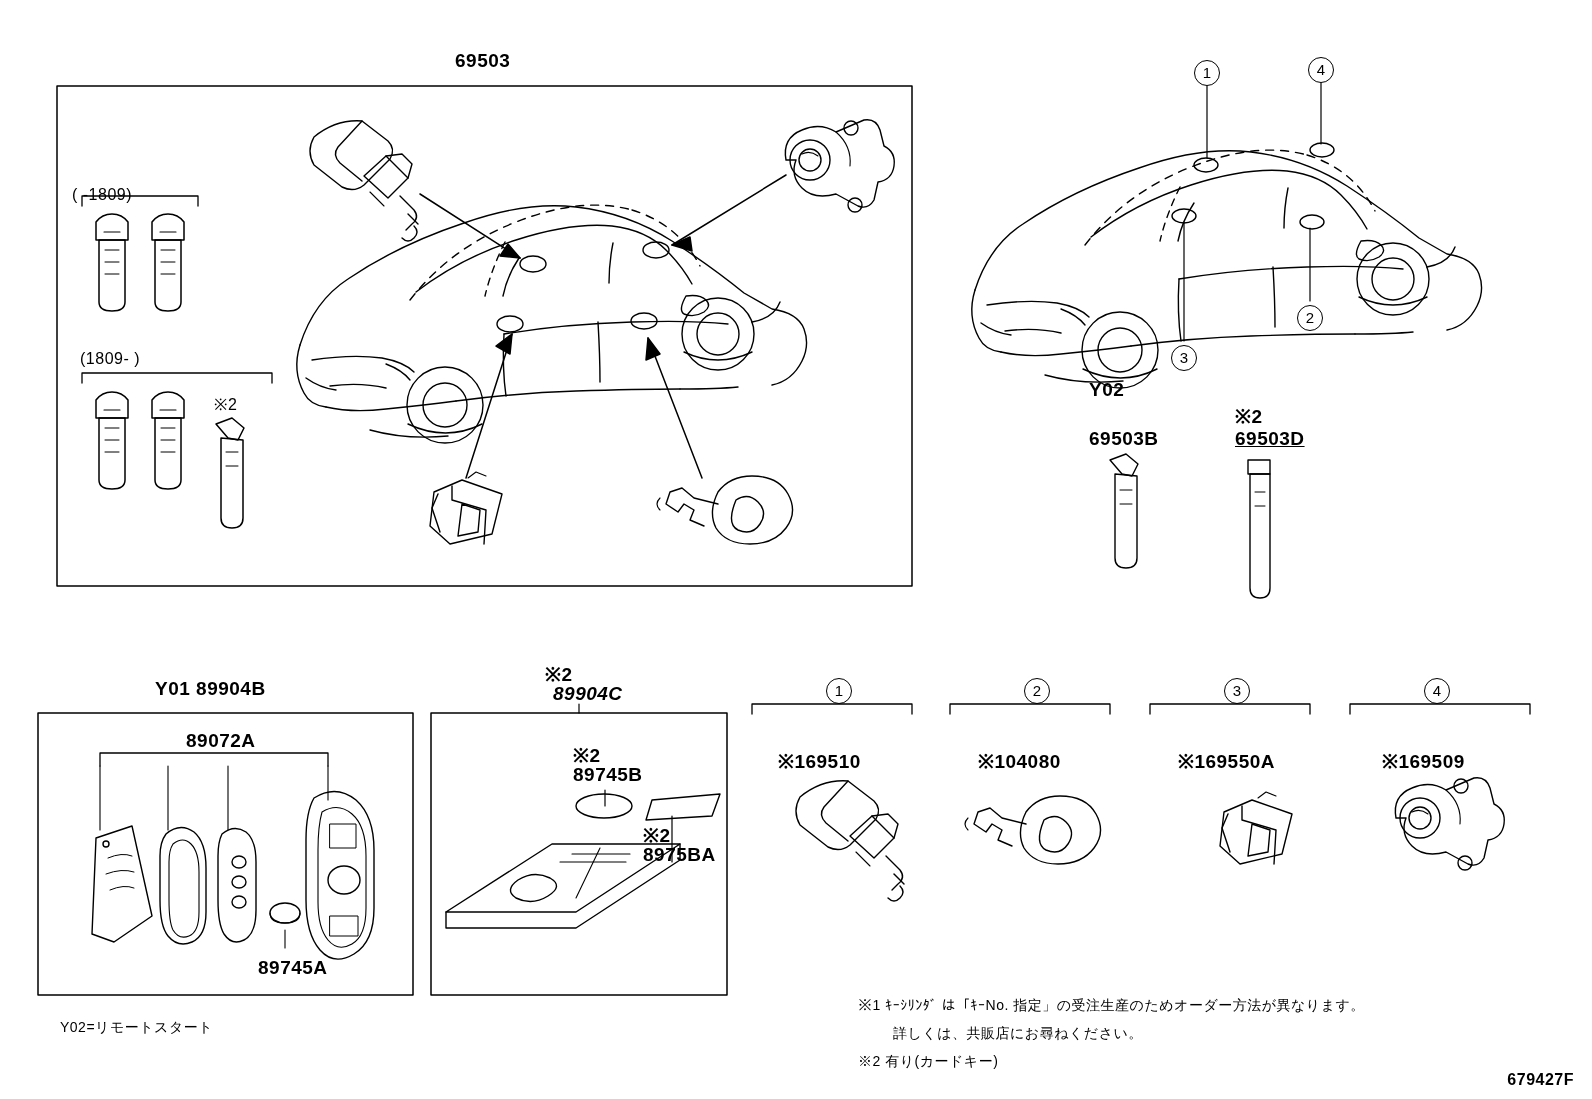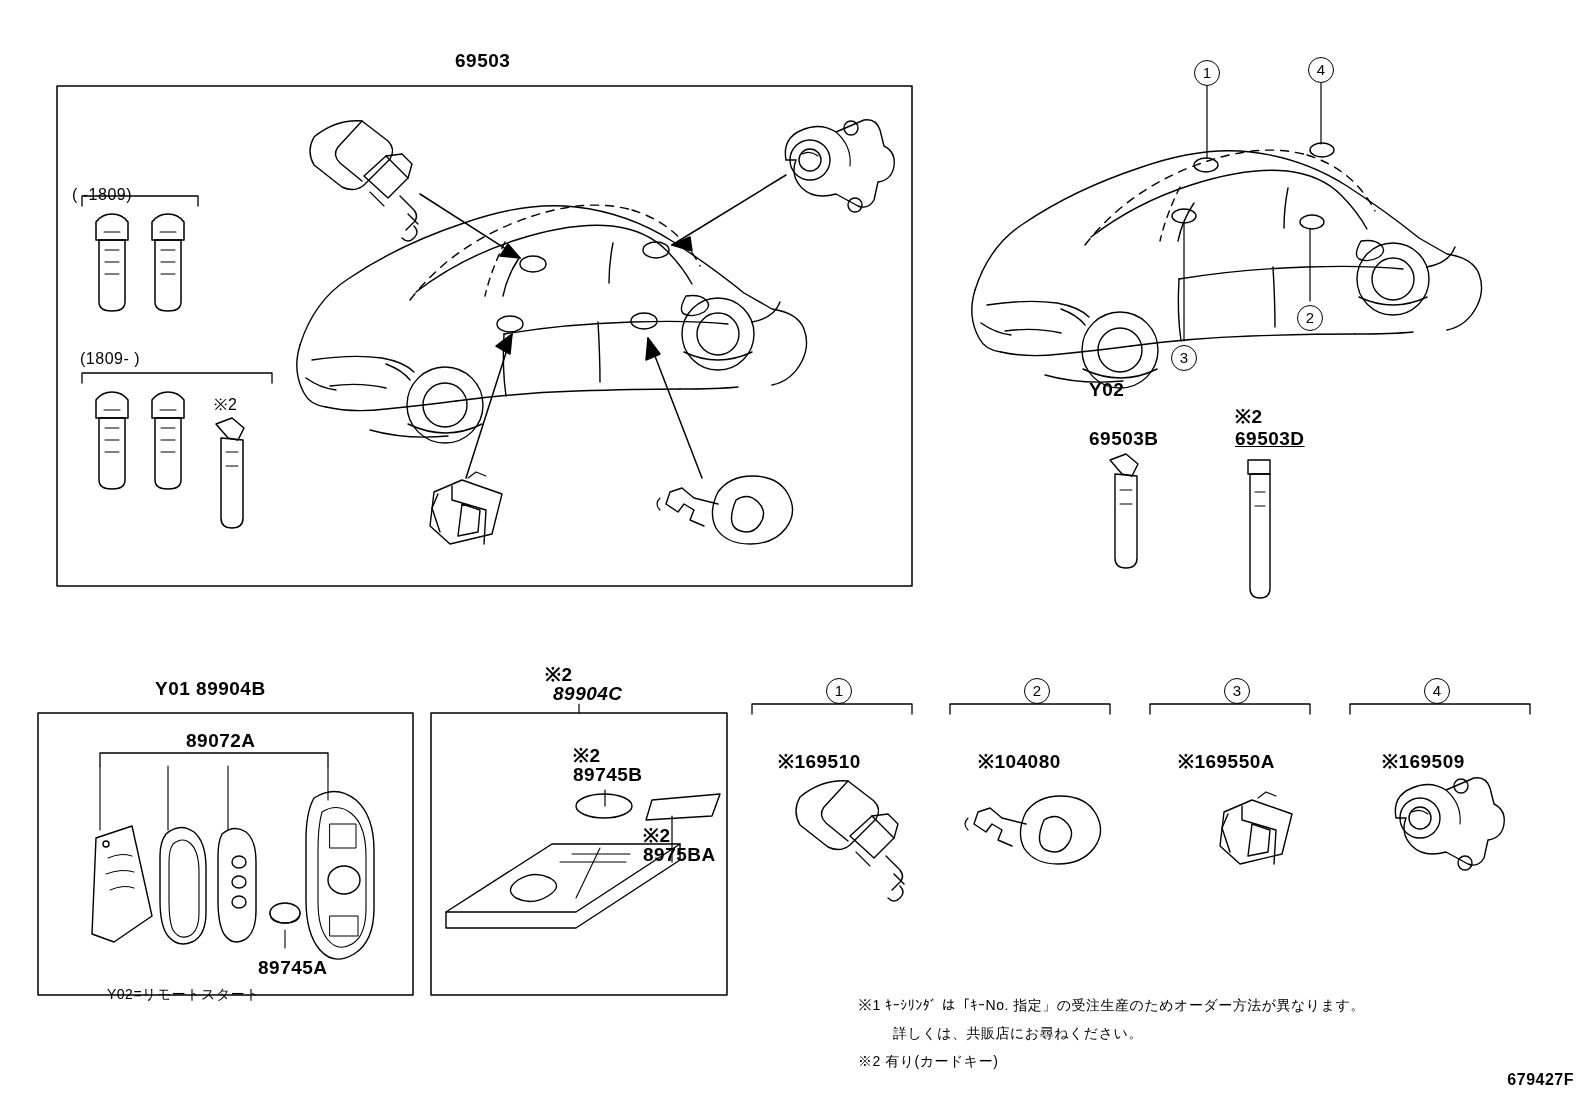--- a/index.html
+++ b/index.html
@@ -96,21 +96,21 @@
 
 <div class="circnum" style="left:826px; top:678px;">1</div>
 <div class="circnum" style="left:1024px; top:678px;">2</div>
 <div class="circnum" style="left:1224px; top:678px;">3</div>
 <div class="circnum" style="left:1424px; top:678px;">4</div>
 
 <div class="lbl jp" style="left:858px; top:997px;">※1 ｷｰｼﾘﾝﾀﾞ は「ｷｰNo. 指定」の受注生産のためオーダー方法が異なります。</div>
 <div class="lbl jp" style="left:893px; top:1025px;">詳しくは、共販店にお尋ねください。</div>
 <div class="lbl jp" style="left:858px; top:1053px;">※2 有り(カードキー)</div>
 
-<div class="lbl jp" style="left:60px; top:986px;margin-left:47px;">Y02=リモートスタート</div>
+<div class="lbl jp" style="left:60px; top:1019px;">Y02=リモートスタート</div>
 
 <div class="footer-code">679427F</div>
 
 <svg viewBox="0 0 1592 1099" xmlns="http://www.w3.org/2000/svg">
   <g fill="none" stroke="#000" stroke-width="1.5" stroke-linejoin="round" stroke-linecap="round">
 
     <rect x="57" y="86" width="855" height="500"></rect>
 
     <path d="M82 206 L82 196 L198 196 L198 206" stroke-width="1.3"></path>
 

